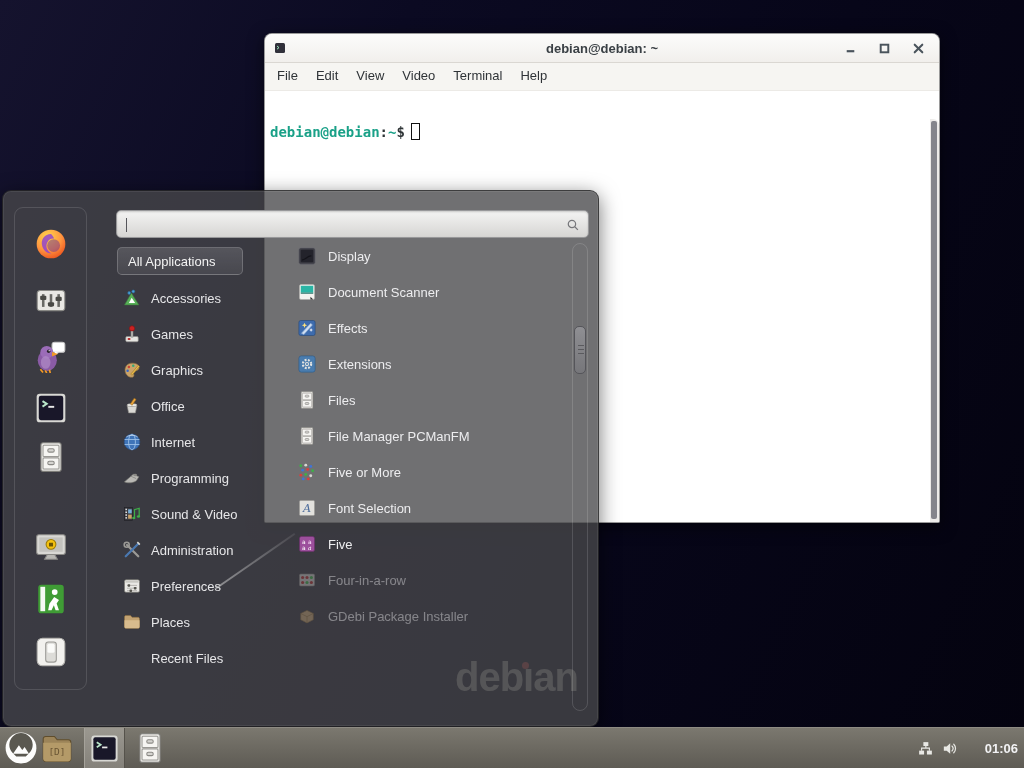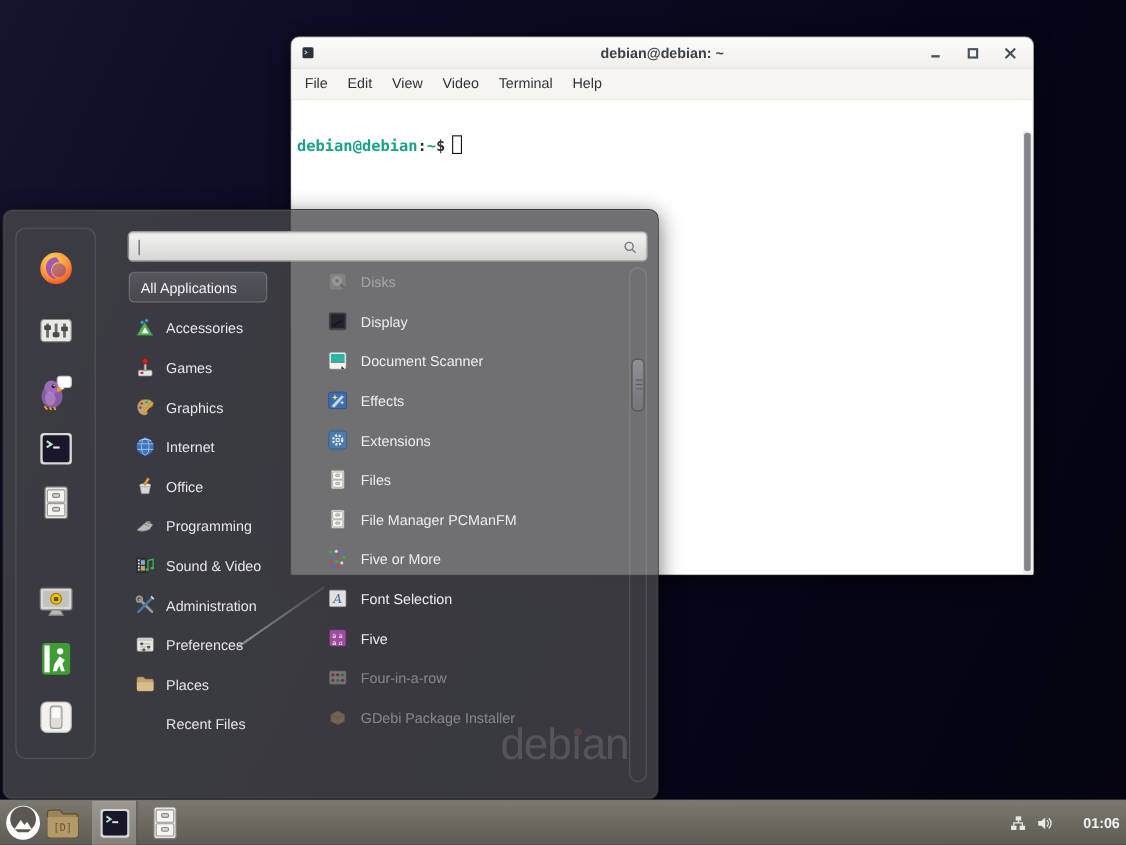--- a/index.html
+++ b/index.html
@@ -16,21 +16,21 @@
     position:relative;overflow:hidden;
     font-family:"Liberation Sans",sans-serif;
     background:linear-gradient(115deg,#15132e 0%,#0b0a22 30%,#070619 62%,#04030f 100%);
   }
   .ic{display:inline-block;line-height:0;}
   .ic svg{width:100%;height:100%;display:block;}
 
   
   .watermark{
     position:absolute;left:455px;top:655px;
-    font-size:40px;font-weight:normal;letter-spacing:-1px;
+    font-size:40px;font-weight:bold;letter-spacing:-1px;
     color:var(--watermark-grey);opacity:0.92;
   }
   .watermark .wm-dot{
     position:absolute;left:67px;top:7px;width:7px;height:7px;border-radius:50%;
     background:var(--watermark-red);
   }
 
   
   .terminal{
     position:absolute;left:264px;top:33px;width:676px;height:490px;
@@ -316,37 +316,37 @@
             <circle cx="18" cy="9" r="2" fill="#33aa77"></circle>
             <circle cx="9" cy="17" r="2" fill="#3366cc"></circle>
             <path d="M14 22.5 L26 8.5 l2 2 L16 24.5 Z" fill="#e8b84b" stroke="#9a7a2a"></path>
           </svg>
         </span>
         <span>Graphics</span>
       </div>
       <div class="cat-row">
         <span class="ic" style="width: 20px; height: 20px;">
           <svg viewBox="0 0 32 32">
+            <path d="M8 14.5 h16 l-2.6 12.5 h-10.8 Z" fill="#d9d8d4" stroke="#8a8985"></path>
+            <ellipse cx="16" cy="14.5" rx="8" ry="2.4" fill="#f2f1ee" stroke="#8a8985"></ellipse>
+            <path d="M19.5 3.5 l3 2 -6.2 9.3 -3 -2 Z" fill="#e8a33d" stroke="#9a6a1a"></path>
+          </svg>
+        </span>
+        <span>Office</span>
+      </div>
+      <div class="cat-row">
+        <span class="ic" style="width: 20px; height: 20px;">
+          <svg viewBox="0 0 32 32">
             <circle cx="16" cy="16" r="12.5" fill="#3f74b8" stroke="#27508a"></circle>
             <ellipse cx="16" cy="16" rx="5.5" ry="12.5" fill="none" stroke="#9cc0e8" stroke-width="1.4"></ellipse>
             <path d="M4.2 12 h23.6 M4.2 20 h23.6" stroke="#9cc0e8" stroke-width="1.4" fill="none"></path>
             <path d="M7 8 c4.5 -3.5 13.5 -3.5 18 0" stroke="#d8e8f8" stroke-width="1.2" fill="none"></path>
           </svg>
         </span>
         <span>Internet</span>
-      </div>
-      <div class="cat-row">
-        <span class="ic" style="width: 20px; height: 20px;">
-          <svg viewBox="0 0 32 32">
-            <path d="M8 14.5 h16 l-2.6 12.5 h-10.8 Z" fill="#d9d8d4" stroke="#8a8985"></path>
-            <ellipse cx="16" cy="14.5" rx="8" ry="2.4" fill="#f2f1ee" stroke="#8a8985"></ellipse>
-            <path d="M19.5 3.5 l3 2 -6.2 9.3 -3 -2 Z" fill="#e8a33d" stroke="#9a6a1a"></path>
-          </svg>
-        </span>
-        <span>Office</span>
       </div>
       <div class="cat-row">
         <span class="ic" style="width: 20px; height: 20px;">
           <svg viewBox="0 0 32 32">
             <path d="M4 22 L18 10 l9 4 -4 6.5 c-6 4 -14 4 -19 1.8 Z" fill="#b9b8b4" stroke="#74736f"></path>
             <path d="M14 13 l8.5 3.8" stroke="#74736f" fill="none"></path>
             <ellipse cx="21" cy="11" rx="3" ry="2" fill="#8a8985"></ellipse>
           </svg>
         </span>
         <span>Programming</span>
@@ -400,31 +400,20 @@
           </svg>
         </span>
         <span>Places</span>
       </div>
       <div class="cat-row">
         <span class="ic" style="width: 20px; height: 20px;"></span>
         <span>Recent Files</span>
       </div>
     </div>
   <div class="app-col" id="app-col">
-      <div class="app-row disabled">
-        <span class="ic" style="width: 20px; height: 20px;">
-          <svg viewBox="0 0 32 32">
-            <rect x="4" y="4" width="24" height="24" rx="3" fill="#9a9a98" stroke="#6a6a68"></rect>
-            <circle cx="15" cy="15" r="7.5" fill="#c8c8c6"></circle>
-            <circle cx="15" cy="15" r="2.4" fill="#6a6a68"></circle>
-            <path d="M20 20 l6.5 6.5" stroke="#5a5a58" stroke-width="3"></path>
-          </svg>
-        </span>
-        <span>Disks</span>
-      </div>
       <div class="app-row">
         <span class="ic" style="width: 20px; height: 20px;">
           <svg viewBox="0 0 32 32">
             <rect x="3" y="3" width="26" height="26" rx="3" fill="#3c3c44" stroke="#696971"></rect>
             <rect x="6" y="6" width="20" height="20" rx="1.5" fill="#23232b"></rect>
             <path d="M8 22 c4 1 9 -6.5 15 -6" stroke="#14141a" stroke-width="2" fill="none"></path>
           </svg>
         </span>
         <span>Display</span>
       </div>

